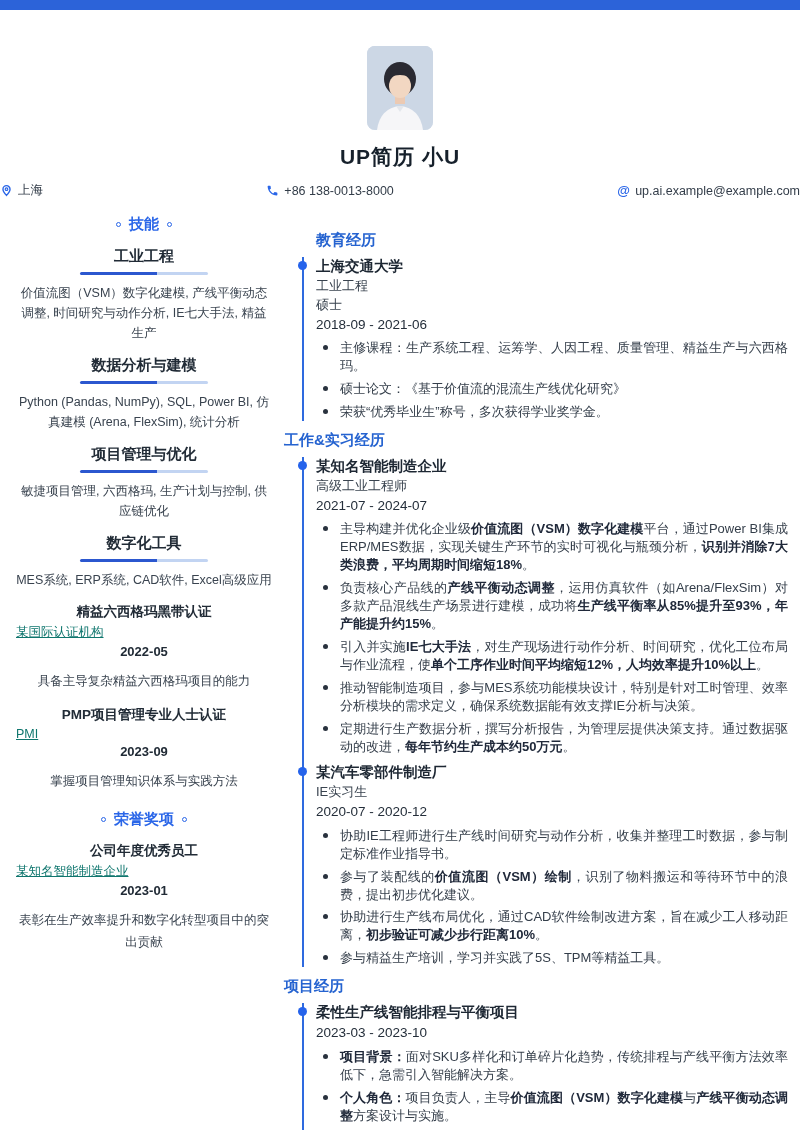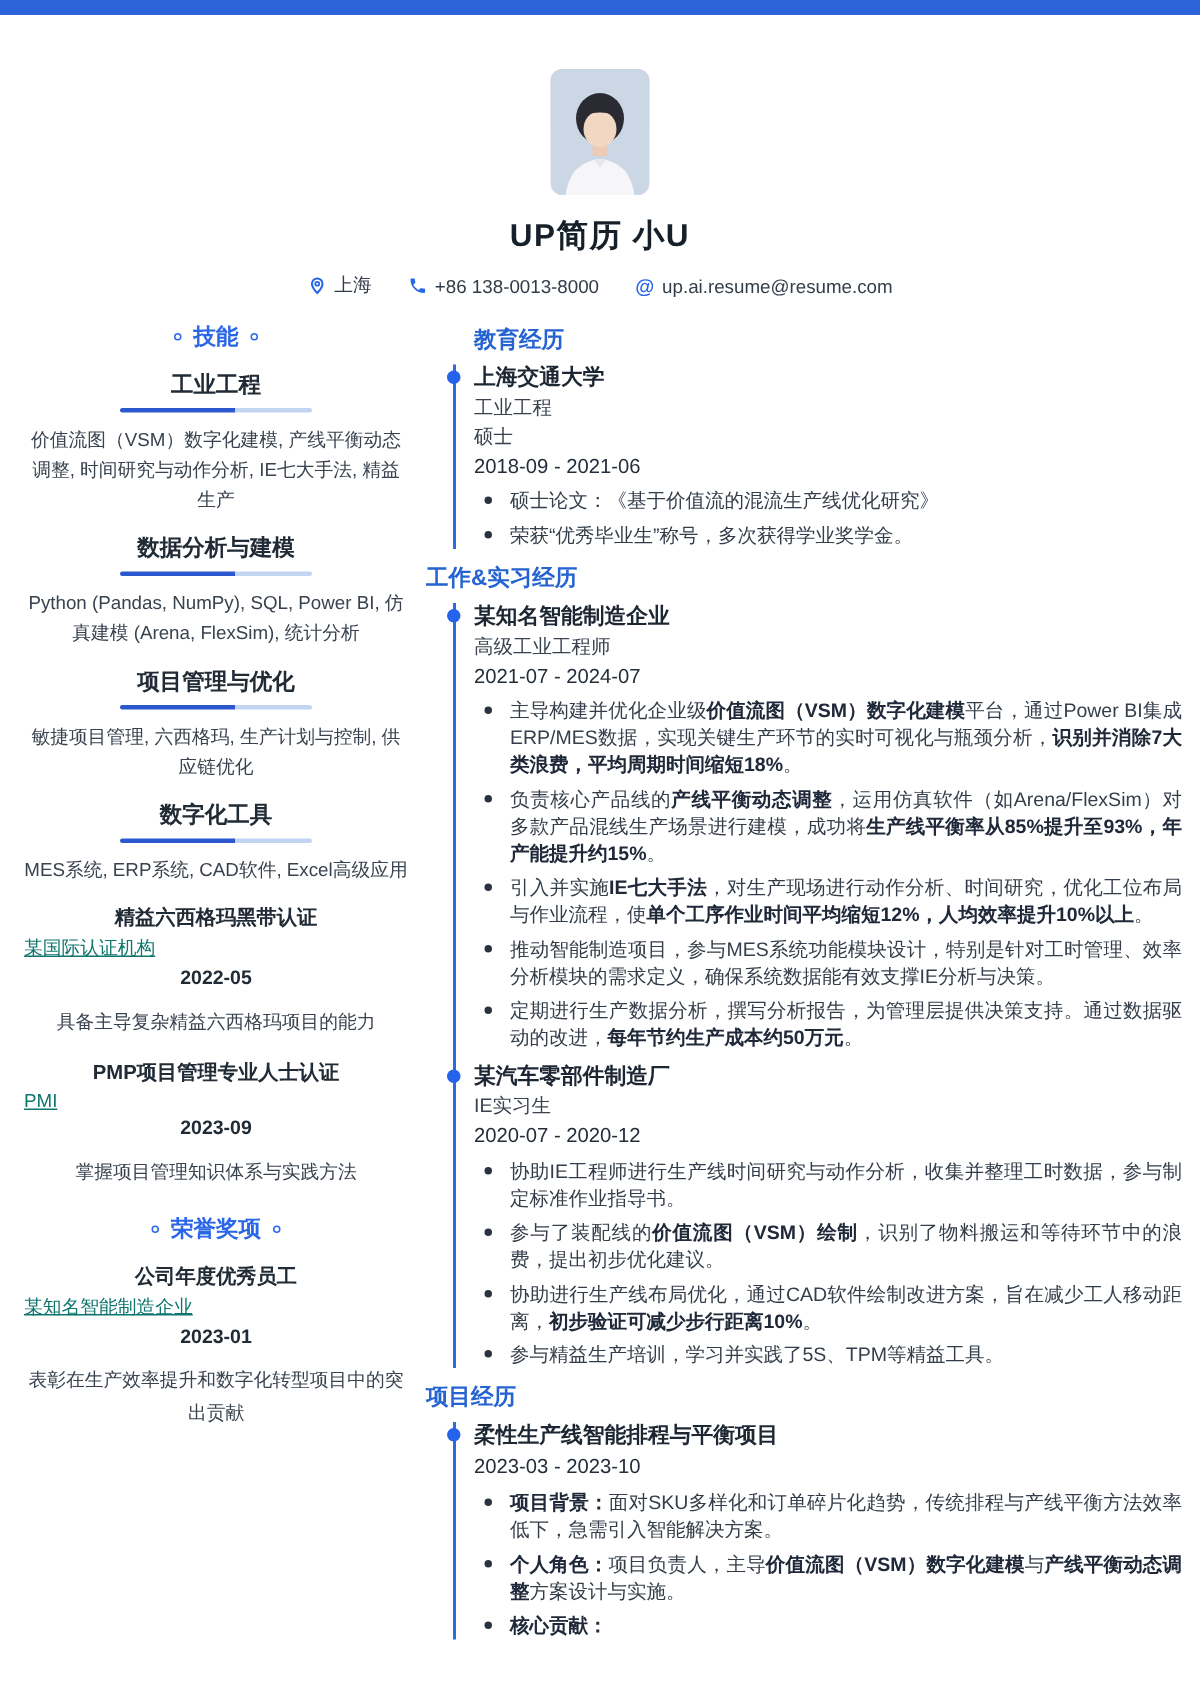--- a/index.html
+++ b/index.html
@@ -11,21 +11,21 @@
   .topbar { height:10px; width:100%; background:#2c63d9; }
 
   
   .hdr { text-align:center; padding-top:36px; }
   .avatar {
     width:66px; height:84px; margin:0 auto; border-radius:8px; overflow:hidden;
     background:linear-gradient(180deg,#c7d3e3 0%,#dde6f0 100%);
   }
   .avatar svg { display:block; width:66px; height:84px; }
   .name { margin-top:13px; font-size:21px; font-weight:700; color:#16202b; letter-spacing:1px; }
-  .contacts { margin-top:11px; display:flex; justify-content:center; align-items:center; gap:24px;
+  .contacts { margin-top:11px; display:flex; justify-content:space-between; align-items:center; gap:24px;
     font-size:12.5px; color:#333d49; }
   .contact { display:flex; align-items:center; gap:5px; }
   .cicon { width:13px; height:13px; flex:none; }
   .cicon svg { display:block; width:13px; height:13px; }
   .at-glyph { color:#2a66e8; font-weight:700; font-size:13px; line-height:13px; }
 
   
   .content { display:flex; padding:16px 12px 0 16px; align-items:flex-start; }
   .sidebar { width:256px; flex:none; }
   .main { flex:1; min-width:0; padding-left:12px; }
@@ -39,21 +39,21 @@
   .group-underline { width:128px; height:3px; border-radius:2px; margin:6px auto 8px;
     background:linear-gradient(90deg,#2b57cf 0%,#2b57cf 60%,#c2d4f2 60%,#c2d4f2 100%); }
   .group-text { font-size:12.5px; color:#39434f; text-align:center; line-height:1.6; }
   .cred-name { font-size:13.5px; font-weight:700; color:#212b36; text-align:center; margin-top:13px; }
   .cred-issuer { font-size:12.5px; color:#0f766e; text-align:left; margin-top:3px;text-decoration:underline; }
   .cred-date { font-size:13px; font-weight:700; color:#212b36; text-align:center; margin-top:3px; }
   .cred-desc { font-size:12.5px; color:#39434f; text-align:center; margin-top:12px; line-height:1.75; }
 
   
   .main-sec-title { color:#2563d0; font-weight:700; font-size:15px; margin:10px 0 7px; }
-  .main-sec-title.first { margin-top:2px;padding-left:32px; }
+  .main-sec-title.first { margin-top:16px;padding-left:32px; }
   .timeline { margin-left:18px; border-left:2px solid #2e6adf; padding-left:12px; }
   .entry { position:relative; margin-bottom:8px; }
   .entry-dot { position:absolute; left:-18px; top:4px; width:9px; height:9px;
     background:#2563eb; border-radius:50%; }
   .entry-title { font-size:14.5px; font-weight:700; color:#1d2733; line-height:1.3; }
   .entry-sub { font-size:13px; color:#39434f; margin-top:2px; line-height:1.3; }
   .entry-date { font-size:13.5px; font-weight:400; color:#242e3a; margin-top:2px; line-height:1.3; }
   ul.bullets { list-style:none; margin-top:6px; }
   ul.bullets li { position:relative; padding-left:24px; font-size:13px; color:#343e4a;
     line-height:1.38; margin-bottom:5px; text-align:justify; }
@@ -92,21 +92,21 @@
     <div class="contact">
       <span class="cicon">
         <svg viewBox="0 0 24 24">
             <path fill="#2a66e8" d="M6.62 10.79c1.44 2.83 3.76 5.14 6.59 6.59l2.2-2.2c.27-.27.67-.36 1.02-.24 1.12.37 2.33.57 3.57.57.55 0 1 .45 1 1V20c0 .55-.45 1-1 1-9.39 0-17-7.61-17-17 0-.55.45-1 1-1h3.5c.55 0 1 .45 1 1 0 1.25.2 2.45.57 3.57.11.35.03.74-.25 1.02l-2.2 2.2z"></path>
           </svg>
       </span>
       <span>+86 138-0013-8000</span>
     </div>
     <div class="contact">
       <span class="cicon at-glyph">@</span>
-      <span>up.ai.resume@resume.com</span>
+      <span>up.ai.example@example.com</span>
     </div>
   </div>
 </div>
 
 <div class="content">
 
   <div class="sidebar">
 
     <div class="side-sec-header first">
       <span class="ring"></span>
@@ -169,20 +169,21 @@
     <div>
       <div class="main-sec-title first">教育经历</div>
       <div class="timeline">
         <div class="entry">
           <span class="entry-dot"></span>
           <div class="entry-title">上海交通大学</div>
           <div class="entry-sub">工业工程</div>
           <div class="entry-sub">硕士</div>
           <div class="entry-date">2018-09 - 2021-06</div>
           <ul class="bullets">
+            <li><span><span>主修课程：生产系统工程、运筹学、人因工程、质量管理、精益生产与六西格玛。</span></span></li>
             <li><span><span>硕士论文：《基于价值流的混流生产线优化研究》</span></span></li>
             <li><span><span>荣获“优秀毕业生”称号，多次获得学业奖学金。</span></span></li>
           </ul>
         </div>
       </div>
     </div>
 
     <div>
       <div class="main-sec-title">工作&amp;实习经历</div>
       <div class="timeline">

